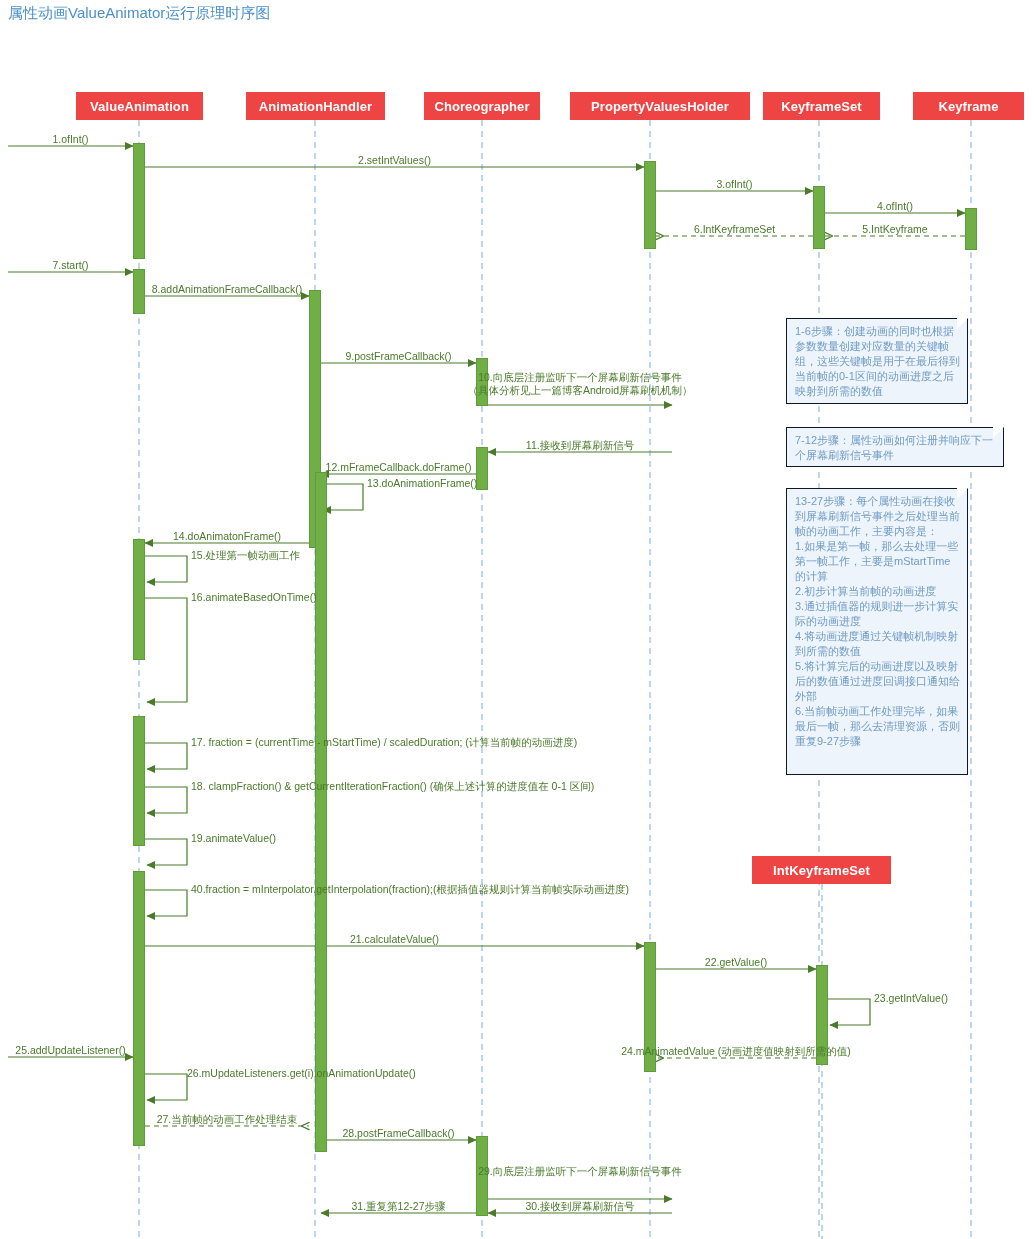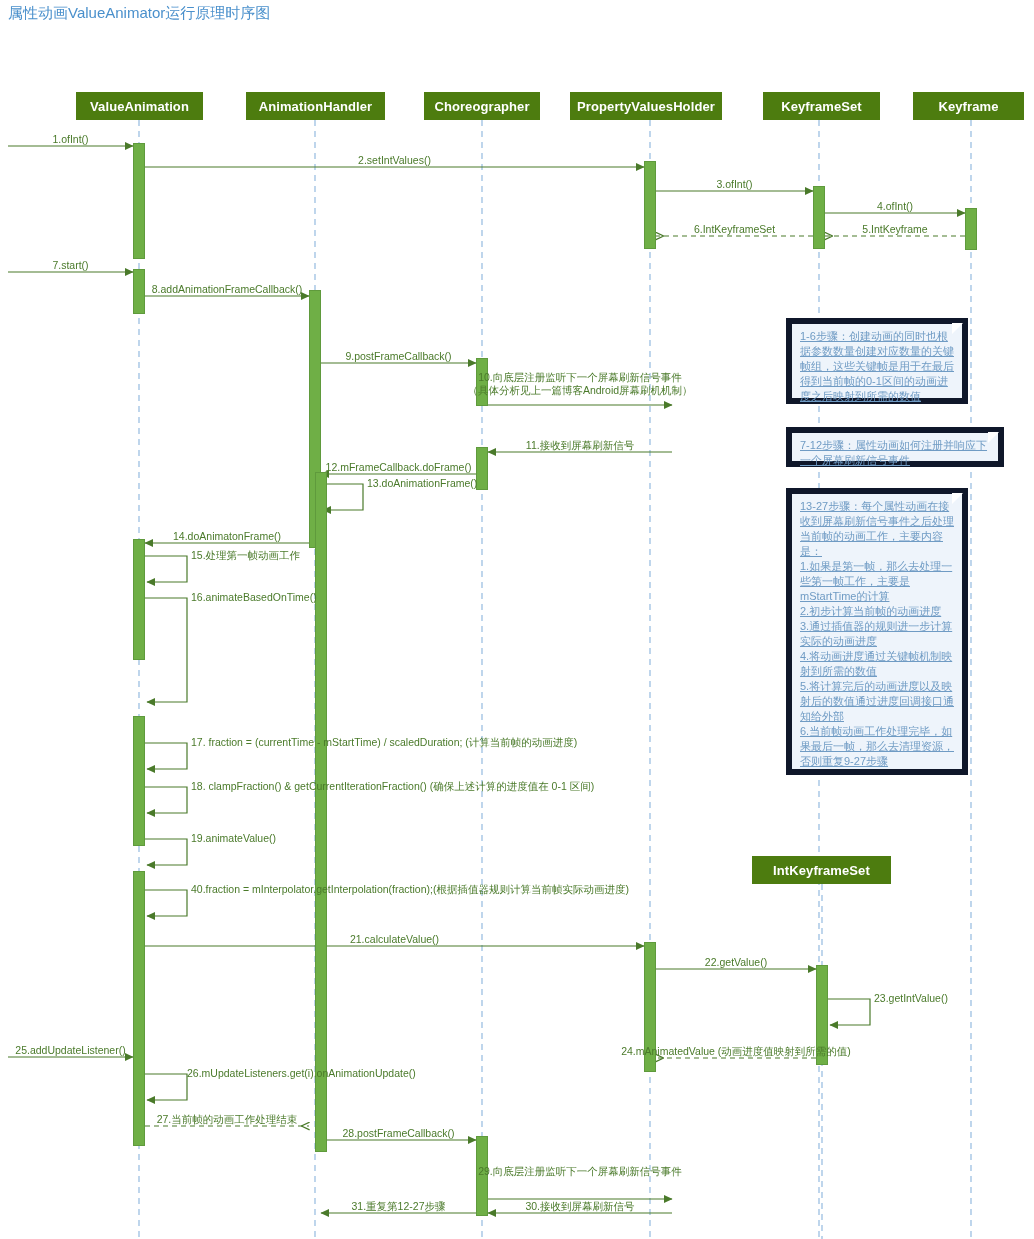--- a/index.html
+++ b/index.html
@@ -20,21 +20,21 @@
   }
   .subtitle{
     position:absolute;left:8px;top:26px;
     font-size:12px;color:#4a90cc;line-height:16px;white-space:pre-line;
   }
 
   
   .participant{
     position:absolute;
     height:28px;
-    background:#4d7c0f;
+    background:#ef4444;
     color:#ffffff;
     font-size:13px;
     font-weight:bold;
     display:flex;align-items:center;justify-content:center;
     box-sizing:border-box;
     letter-spacing:0.1px;
   }
 
   
   .activation{
@@ -51,28 +51,27 @@
     color:#4a7a2a;
     white-space:pre;
     line-height:13px;
   }
   .msg-label.center{transform:translateX(-50%);text-align:center;}
 
   
   .note{
     position:absolute;
     background:#eef4fb;
-    border:6px solid #0f172a;
+    border:1px solid #0f172a;
     color:#6f9bc4;
     font-size:11px;
     line-height:15px;
     box-sizing:border-box;
     padding:5px 7px 5px 8px;
     white-space:pre-line;
-    text-decoration:underline;
   }
   .note:after{
     content:"";
     position:absolute;right:-1px;top:-1px;
     width:0;height:0;
     border-left:11px solid #ffffff;
     border-bottom:11px solid transparent;
   }
 </style>
 </head>
@@ -128,21 +127,21 @@
       <line x1="321" y1="1140" x2="476" y2="1140" stroke="#4a7a2a" stroke-width="1.2" marker-end="url(#arrowFilled)"></line>
       <line x1="488" y1="1199" x2="672" y2="1199" stroke="#4a7a2a" stroke-width="1.2" marker-end="url(#arrowFilled)"></line>
       <line x1="672" y1="1213" x2="488" y2="1213" stroke="#4a7a2a" stroke-width="1.2" marker-end="url(#arrowFilled)"></line>
       <line x1="476" y1="1213" x2="321" y2="1213" stroke="#4a7a2a" stroke-width="1.2" marker-end="url(#arrowFilled)"></line>
     </svg>
 
   <div id="participants-host">
       <div class="participant" style="left: 76px; top: 92px; width: 127px;">ValueAnimation</div>
       <div class="participant" style="left: 246px; top: 92px; width: 139px;">AnimationHandler</div>
       <div class="participant" style="left: 424px; top: 92px; width: 116px;">Choreographer</div>
-      <div class="participant" style="left: 570px; top: 92px; width: 152px;">PropertyValuesHolder</div>
+      <div class="participant" style="left: 570px; top: 92px; width: 180px;">PropertyValuesHolder</div>
       <div class="participant" style="left: 763px; top: 92px; width: 117px;">KeyframeSet</div>
       <div class="participant" style="left: 913px; top: 92px; width: 111px;">Keyframe</div>
       <div class="participant" style="left: 752px; top: 856px; width: 139px;">IntKeyframeSet</div>
     </div>
 
   <div id="activations-host">
       <div class="activation" style="left: 133px; top: 143px; width: 12px; height: 116px;"></div>
       <div class="activation" style="left: 644px; top: 161px; width: 12px; height: 88px;"></div>
       <div class="activation" style="left: 813px; top: 186px; width: 12px; height: 63px;"></div>
       <div class="activation" style="left: 965px; top: 208px; width: 12px; height: 42px;"></div>

